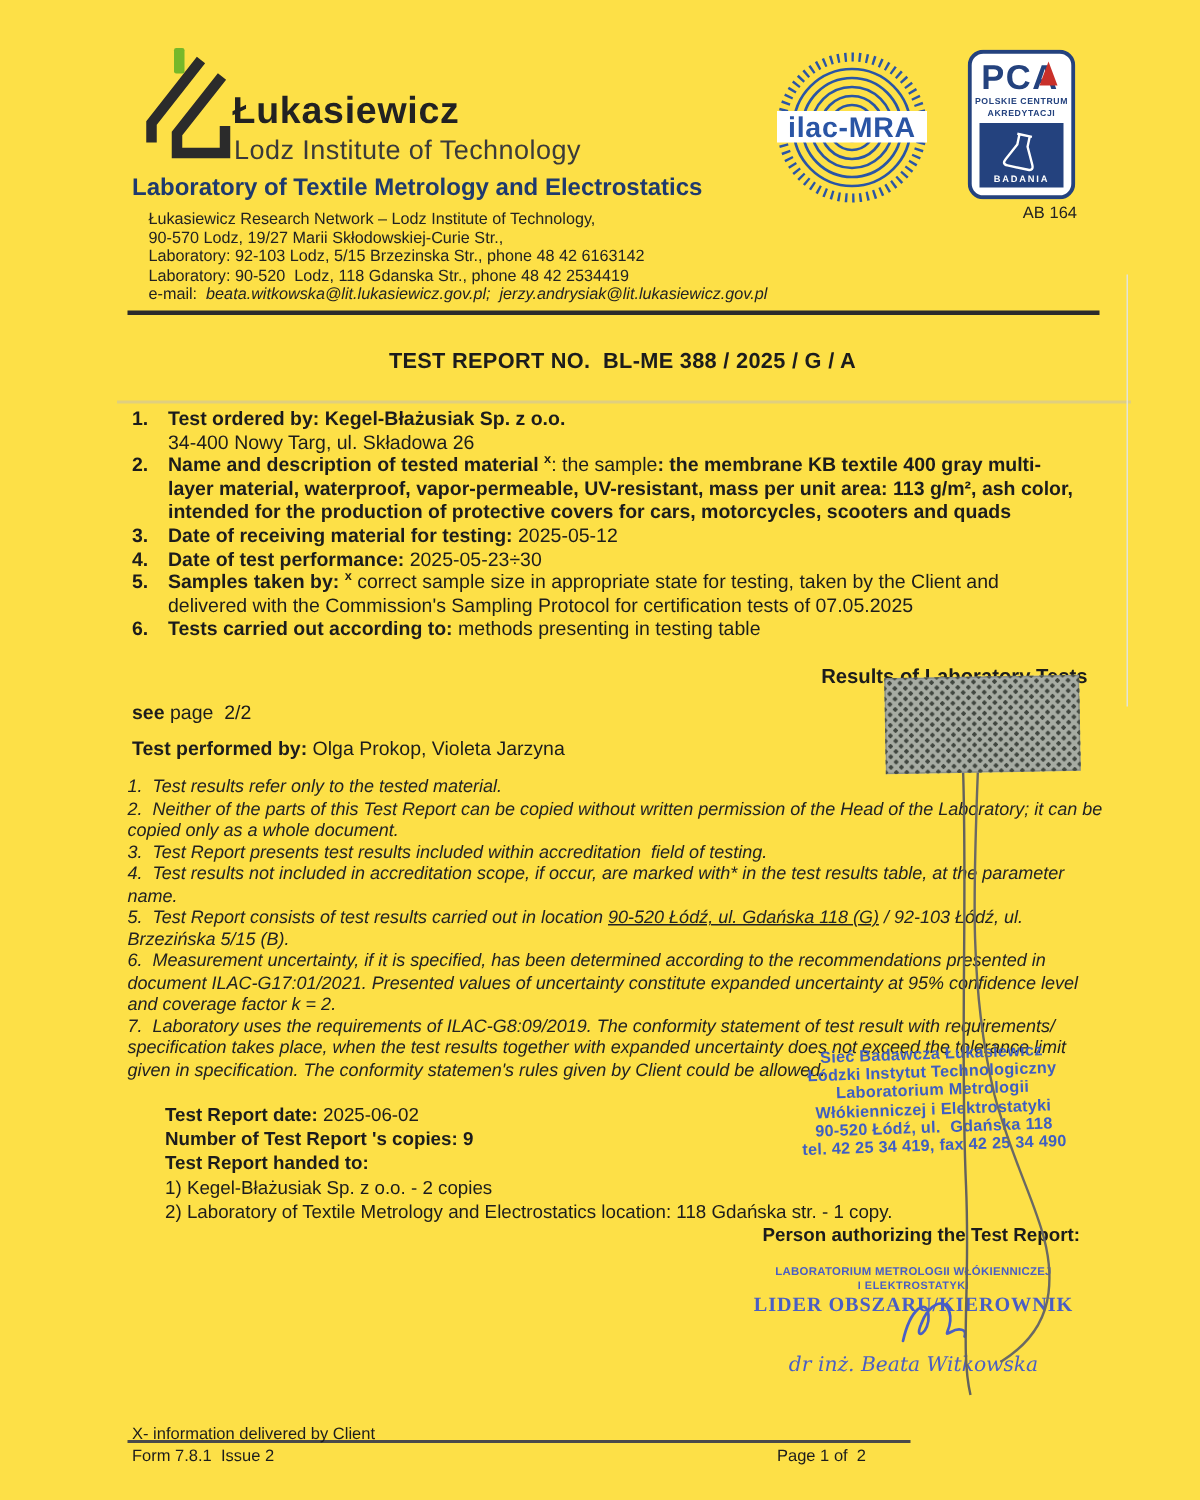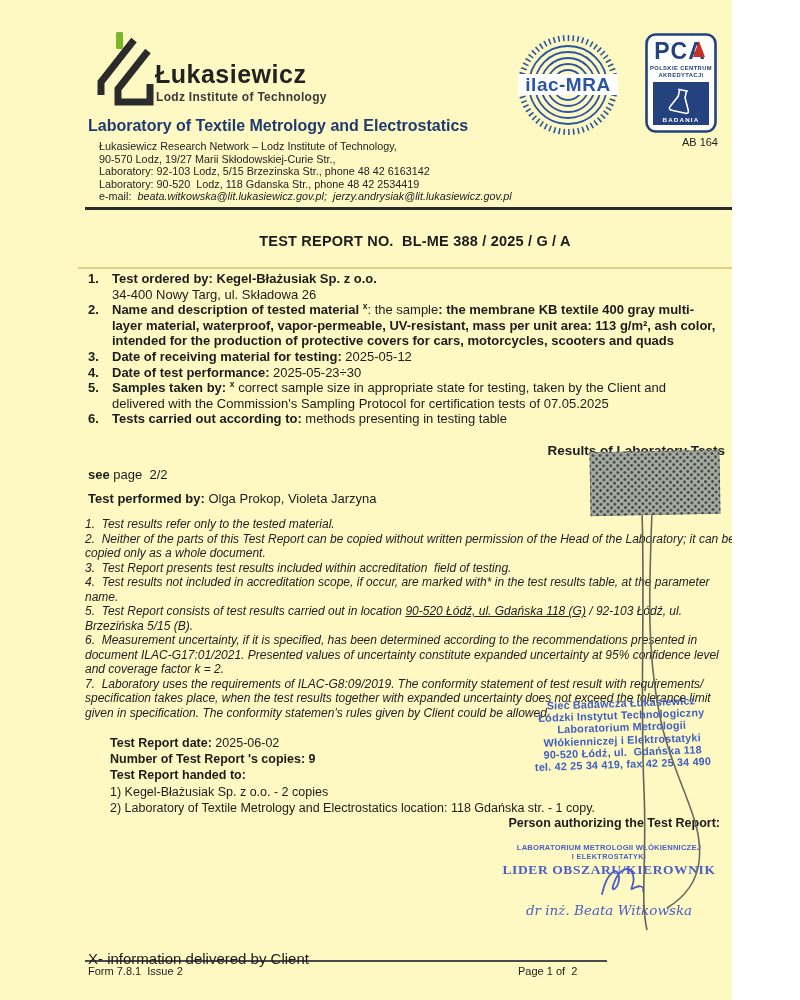--- a/index.html
+++ b/index.html
@@ -1,23 +1,23 @@
 <!DOCTYPE html>
 <html><head>
 <meta charset="utf-8">
 <style>
   html,body{margin:0;padding:0;background:#ffffff;}
-  .page{position:relative;width:732px;height:1000px;background:#fef9c3;overflow:hidden;
+  .page{position:relative;width:800px;height:1000px;background:#fde047;overflow:hidden;
         font-family:"Liberation Sans",sans-serif;color:#1c1c1c;}
   [data-bind]{white-space:pre-wrap;}
   .abs{position:absolute;}
 
   
   .brand-name{left:155px;top:60px;font-size:25px;font-weight:700;letter-spacing:.5px;color:#222;}
-  .brand-sub{left:156px;top:90px;font-size:12px;font-weight:700;color:#3a3a3a;letter-spacing:.3px;}
+  .brand-sub{left:156px;top:90px;font-size:18px;font-weight:400;color:#3a3a3a;letter-spacing:.3px;}
   .lab-name{left:88px;top:117px;font-size:16px;font-weight:700;color:#1f3a6e;}
   .addr{left:71px;top:140px;font-size:10.8px;line-height:12.6px;color:#222;margin-left:28px;}
   .addr .em{font-style:italic;}
   .rule-thick{left:85px;top:207px;width:648px;height:3px;background:#2b2b2b;}
   .rule-yellow{left:78px;top:267px;width:676px;height:1.6px;background:#e0cf7e;}
   .scan-line{left:751px;top:183px;width:1px;height:288px;background:#e3e3da;}
 
   .doc-title{left:85px;top:233px;width:660px;text-align:center;font-size:14.5px;font-weight:700;letter-spacing:.2px;}
 
   
@@ -43,21 +43,21 @@
   .auth-label{left:458px;top:816px;width:262px;text-align:right;font-size:12.5px;font-weight:700;}
   .stamp2{left:494px;top:843px;width:230px;text-align:center;color:#4a5ec4;}
   .stamp2 .s1{font-size:7.6px;font-weight:700;letter-spacing:.2px;}
   .stamp2 .s2{font-size:7.2px;font-weight:700;letter-spacing:.4px;}
   .stamp2 .s3{font-family:"Liberation Serif",serif;font-size:13.5px;font-weight:600;letter-spacing:.6px;margin-top:1px;}
   .stamp2 .signer{font-family:"DejaVu Serif",serif;font-style:italic;font-size:13.5px;margin-top:24px;}
   .sig-svg{left:598px;top:862px;z-index:3;}
 
   .footer-rule{left:85px;top:960px;width:522px;height:2px;background:#4a4a4a;}
   .footer-form{left:88px;top:965px;font-size:11px;}
-  .footer-x{left:88px;top:950px;font-size:15px;}
+  .footer-x{left:88px;top:950px;font-size:11px;}
   .footer-page{left:518px;top:965px;font-size:11px;}
 
   
   .swatch{left:590px;top:451px;width:130px;height:64px;z-index:6;
           transform:rotate(-1deg);
           background-color:#a7aca3;
           background-image:radial-gradient(#40463f 1.3px, rgba(0,0,0,0) 1.5px),
                            radial-gradient(#40463f 1.3px, rgba(0,0,0,0) 1.5px);
           background-size:7px 7px;background-position:0 0,3.5px 3.5px;
           box-shadow:0 0 0 1px rgba(90,95,88,.35) inset;}

